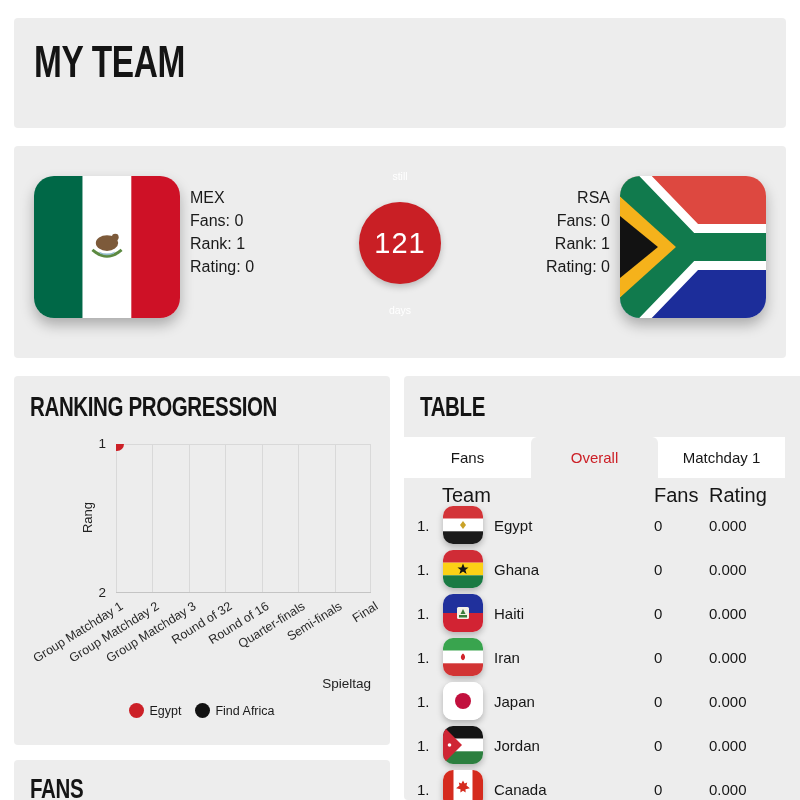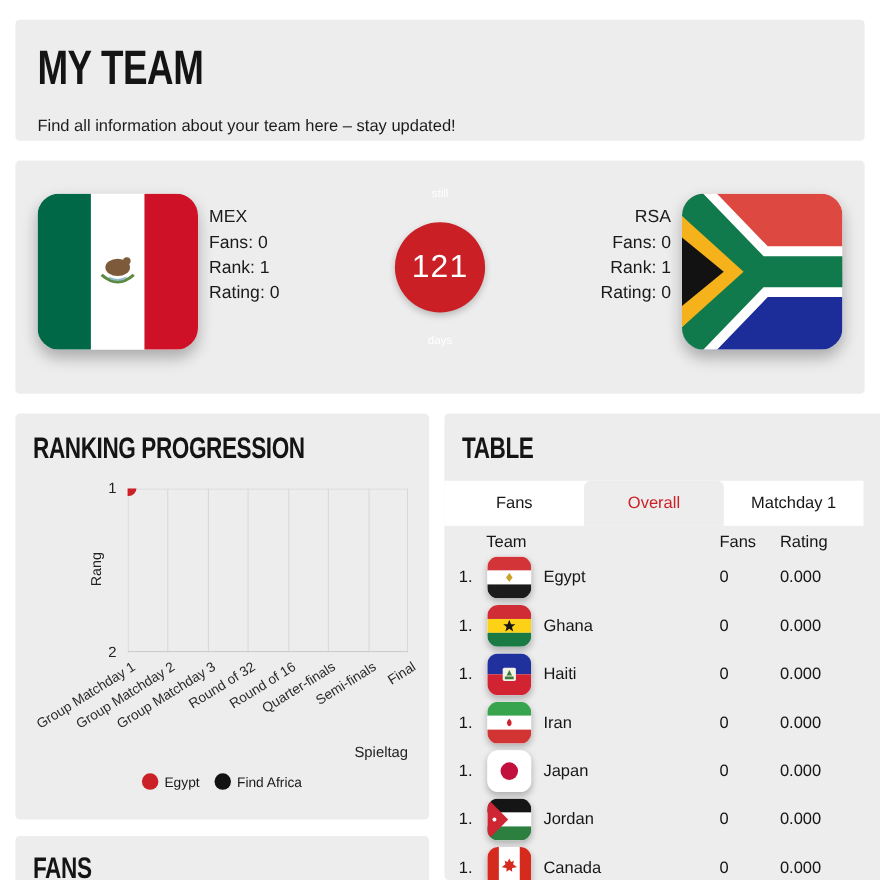--- a/index.html
+++ b/index.html
@@ -41,39 +41,38 @@
   .xlabel{position:absolute;left:102px;width:255px;top:300px;text-align:right;font-size:13.5px;color:#222;}
   .legend{position:absolute;left:0;top:327px;width:376px;display:flex;justify-content:center;gap:14px;align-items:center;}
   .legend-item{display:flex;align-items:center;gap:5px;font-size:12.5px;color:#1a1a1a;}
   .legend-dot{width:15px;height:15px;border-radius:50%;}
   .dot-red{background:#cc2027;} .dot-black{background:#121212;}
   
   .p-table{left:404px;top:376px;width:439px;height:424px;}
   .tabbar{position:absolute;left:0;top:61px;width:381px;height:41px;background:#fff;display:flex;}
   .tab{flex:1;display:flex;align-items:center;justify-content:center;font-size:15px;color:#161616;cursor:pointer;}
   .tab.active{background:#ededed;color:#cc2027;border-radius:6px 6px 0 0;}
-  .colhead{position:absolute;top:108px;font-size:15px;color:#161616;}
+  .colhead{position:absolute;top:108px;font-size:20px;color:#161616;}
   .ch-team{left:38px;} .ch-fans{left:250px;} .ch-rating{left:305px;}
   .trow{position:absolute;left:0;width:381px;height:44px;}
   .cell{position:absolute;top:50%;transform:translateY(-50%);font-size:15px;color:#161616;}
   .c-rank{left:13px;} .c-name{left:90px;} .c-fans{left:250px;} .c-rating{left:305px;}
   .mini-flag{position:absolute;left:39px;top:50%;transform:translateY(-50%);width:40px;height:38px;
              border-radius:10px;overflow:hidden;background:#fff;box-shadow:0 3px 6px rgba(0,0,0,.25);}
   .mini-flag svg{display:block;width:100%;height:100%;}
   
   .p-fans{left:14px;top:760px;width:376px;height:60px;}
 </style>
 </head>
 <body>
 
 <div class="screen">
 
   <div class="panel p-header">
     <div class="hd title-main">MY TEAM</div>
-    <div class="subtitle">Find all information about your team here – stay updated!</div>
   </div>
 
   <div class="panel p-overview">
     <div class="flag-card flag-home">
       <svg viewBox="0 0 300 292" preserveAspectRatio="none">
         <rect x="0" y="0" width="100" height="292" fill="#006847"></rect>
         <rect x="100" y="0" width="100" height="292" fill="#ffffff"></rect>
         <rect x="200" y="0" width="100" height="292" fill="#ce1126"></rect>
         <ellipse cx="150" cy="138" rx="23" ry="16" fill="#7d5a3a"></ellipse>
         <circle cx="167" cy="126" r="7" fill="#7d5a3a"></circle>

